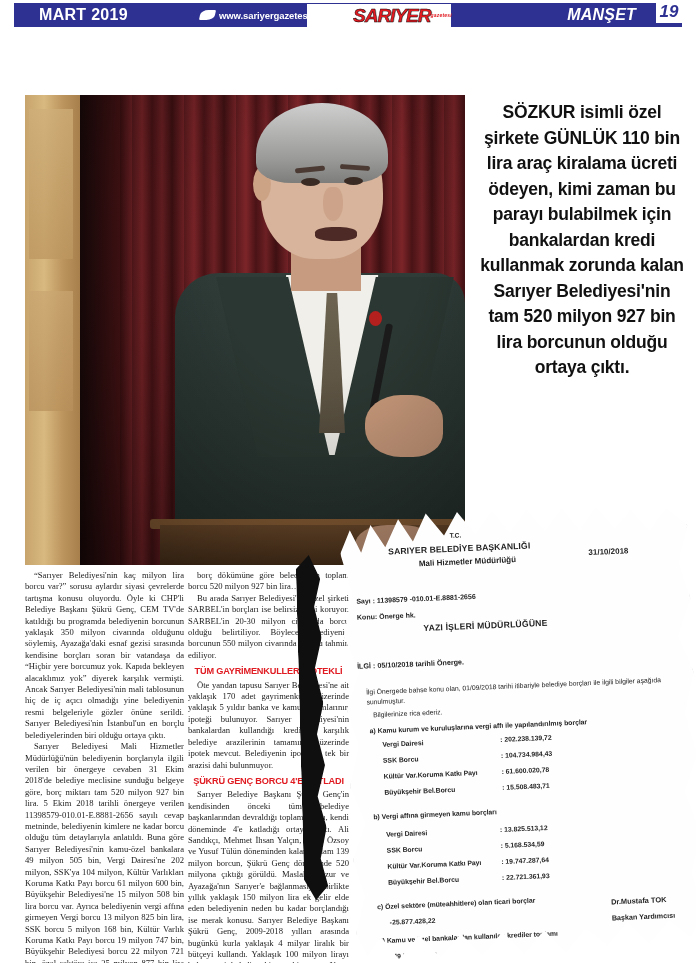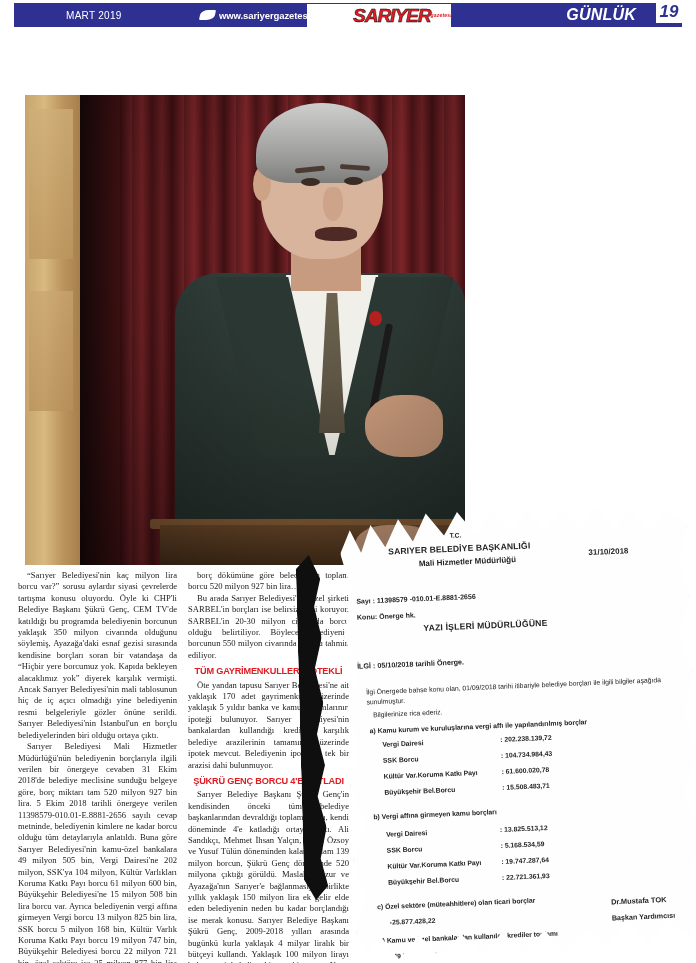--- a/index.html
+++ b/index.html
@@ -13,22 +13,22 @@
   .page{position:relative;width:696px;height:963px;background:#fff;overflow:hidden;}
 
   
   .masthead{
     position:absolute;left:14px;top:3px;width:668px;height:24px;
     background:#2e3192;
     display:flex;align-items:center;
   }
   .masthead-date{
     color:#ffffff;font-family:"Liberation Sans",sans-serif;
-    font-size:10px;font-weight:400;letter-spacing:.3px;
-    margin-left:52px;white-space:nowrap;
+    font-size:16px;font-weight:700;letter-spacing:.3px;
+    margin-left:25px;white-space:nowrap;
   }
   .masthead-web{
     position:absolute;left:186px;top:0;height:24px;
     display:flex;align-items:center;gap:4px;
   }
   .web-glyph{
     display:inline-block;width:15px;height:10px;
     background:#ffffff;border-radius:50% 10% 50% 10%;
     transform:skewX(-12deg);
   }
@@ -157,21 +157,21 @@
 
   
   .col{
     position:absolute;top:570px;
     font-family:"Liberation Serif",serif;
     font-size:8.6px;line-height:11.4px;color:#1b1b1b;
     text-align:justify;
     -webkit-hyphens:auto;hyphens:auto;
   }
   .col p{margin:0;text-indent:9px;}
-  .col1{left:18px;width:159px;height:390px;}
+  .col1{left:25px;width:159px;height:390px;}
   .col2{left:188px;width:161px;height:390px;}
   .subhead{
     font-family:"Liberation Sans",sans-serif;
     font-size:9.2px;font-weight:700;color:#e01b22;
     text-align:center;margin:5px 0 2px 0;text-indent:0;
     letter-spacing:-.2px;
   }
 
   
   .doc-wrap{
@@ -246,21 +246,21 @@
     <span class="masthead-web">
       <span class="web-glyph"></span>
       <span class="masthead-url">www.sariyergazetesi.com</span>
     </span>
 
     <span class="logo-box">
       <span class="logo-main">SARIYER</span>
       <span class="logo-sub">gazetesi</span>
     </span>
 
-    <span class="masthead-section">GÜNLÜK</span>
+    <span class="masthead-section">MANŞET</span>
   </div>
   <div class="page-num-box">
     <span class="page-num">19</span>
   </div>
 
 
   <div class="photo">
     <div class="ph-curtain"></div>
     <div class="ph-curtain-dark"></div>
     <div class="ph-wood">
@@ -284,20 +284,21 @@
     <div class="ph-mouth"></div>
     <div class="ph-mic-head"></div>
     <div class="ph-mic"></div>
     <div class="ph-hand"></div>
     <div class="ph-podium-top"></div>
     <div class="ph-podium"></div>
     <div class="ph-hand2"></div>
     <div class="ph-shadow"></div>
   </div>
 
+  <div class="pullquote">SÖZKUR isimli özel şirkete GÜNLÜK 110 bin lira araç kiralama ücreti ödeyen, kimi zaman bu parayı bulabilmek için bankalardan kredi kullanmak zorunda kalan Sarıyer Belediyesi'nin tam 520 milyon 927 bin lira borcunun olduğu ortaya çıktı.</div>
 
   <div class="col col1">
       <p>“Sarıyer Belediyesi'nin kaç milyon lira borcu var?” sorusu aylardır siyasi çevrelerde tartışma konusu oluyordu. Öyle ki CHP'li Belediye Başkanı Şükrü Genç, CEM TV'de katıldığı bu programda belediyenin borcunun yaklaşık 350 milyon civarında olduğunu söylemiş, Ayazağa'daki esnaf gezisi sırasında kendisine borçları soran bir vatandaşa da “Hiçbir yere borcumuz yok. Kapıda bekleyen alacaklımız yok” diyerek karşılık vermişti. Ancak Sarıyer Belediyesi'nin mali tablosunun hiç de iç açıcı olmadığı yine belediyenin resmi belgeleriyle gözler önüne serildi. Sarıyer Belediyesi'nin İstanbul'un en borçlu belediyelerinden biri olduğu ortaya çıktı.</p>
       <p>Sarıyer Belediyesi Mali Hizmetler Müdürlüğü'nün belediyenin borçlarıyla ilgili verilen bir önergeye cevaben 31 Ekim 2018'de belediye meclisine sunduğu belgeye göre, borç miktarı tam 520 milyon 927 bin lira. 5 Ekim 2018 tarihli önergeye verilen 11398579-010.01-E.8881-2656 sayılı cevap metninde, belediyenin kimlere ne kadar borcu olduğu tüm detaylarıyla anlatıldı. Buna göre Sarıyer Belediyesi'nin kamu-özel bankalara 49 milyon 505 bin, Vergi Dairesi'ne 202 milyon, SSK'ya 104 milyon, Kültür Varlıkları Koruma Katkı Payı borcu 61 milyon 600 bin, Büyükşehir Belediyesi'ne 15 milyon 508 bin lira borcu var. Ayrıca belediyenin vergi affına girmeyen Vergi borcu 13 milyon 825 bin lira, SSK borcu 5 milyon 168 bin, Kültür Varlık Koruma Katkı Payı borcu 19 milyon 747 bin, Büyükşehir Belediyesi borcu 22 milyon 721 bin, özel sektöre ise 25 milyon 877 bin lira borcu bulunuyor. Tüm bu</p>
     </div>
   <div class="col col2">
       <p>borç dökümüne göre belediyenin toplam borcu 520 milyon 927 bin lira…</p>
       <p>Bu arada Sarıyer Belediyesi'nin özel şirketi SARBEL'in borçları ise belirsizliğini koruyor. SARBEL'in 20-30 milyon civarında borcu olduğu belirtiliyor. Böylece belediyenin borcunun 550 milyon civarında olduğu tahmin ediliyor.</p>
       <div class="subhead">TÜM GAYRİMENKULLER İPOTEKLİ</div>
       <p>Öte yandan tapusu Sarıyer Belediyesi'ne ait yaklaşık 170 adet gayrimenkulün üzerinde yaklaşık 5 yıldır banka ve kamu kurumlarının ipoteği bulunuyor. Sarıyer Belediyesi'nin bankalardan kullandığı kredilere karşılık belediye arazilerinin tamamının üzerinde ipotek mevcut. Belediyenin ipoteksiz tek bir arazisi dahi bulunmuyor.</p>

